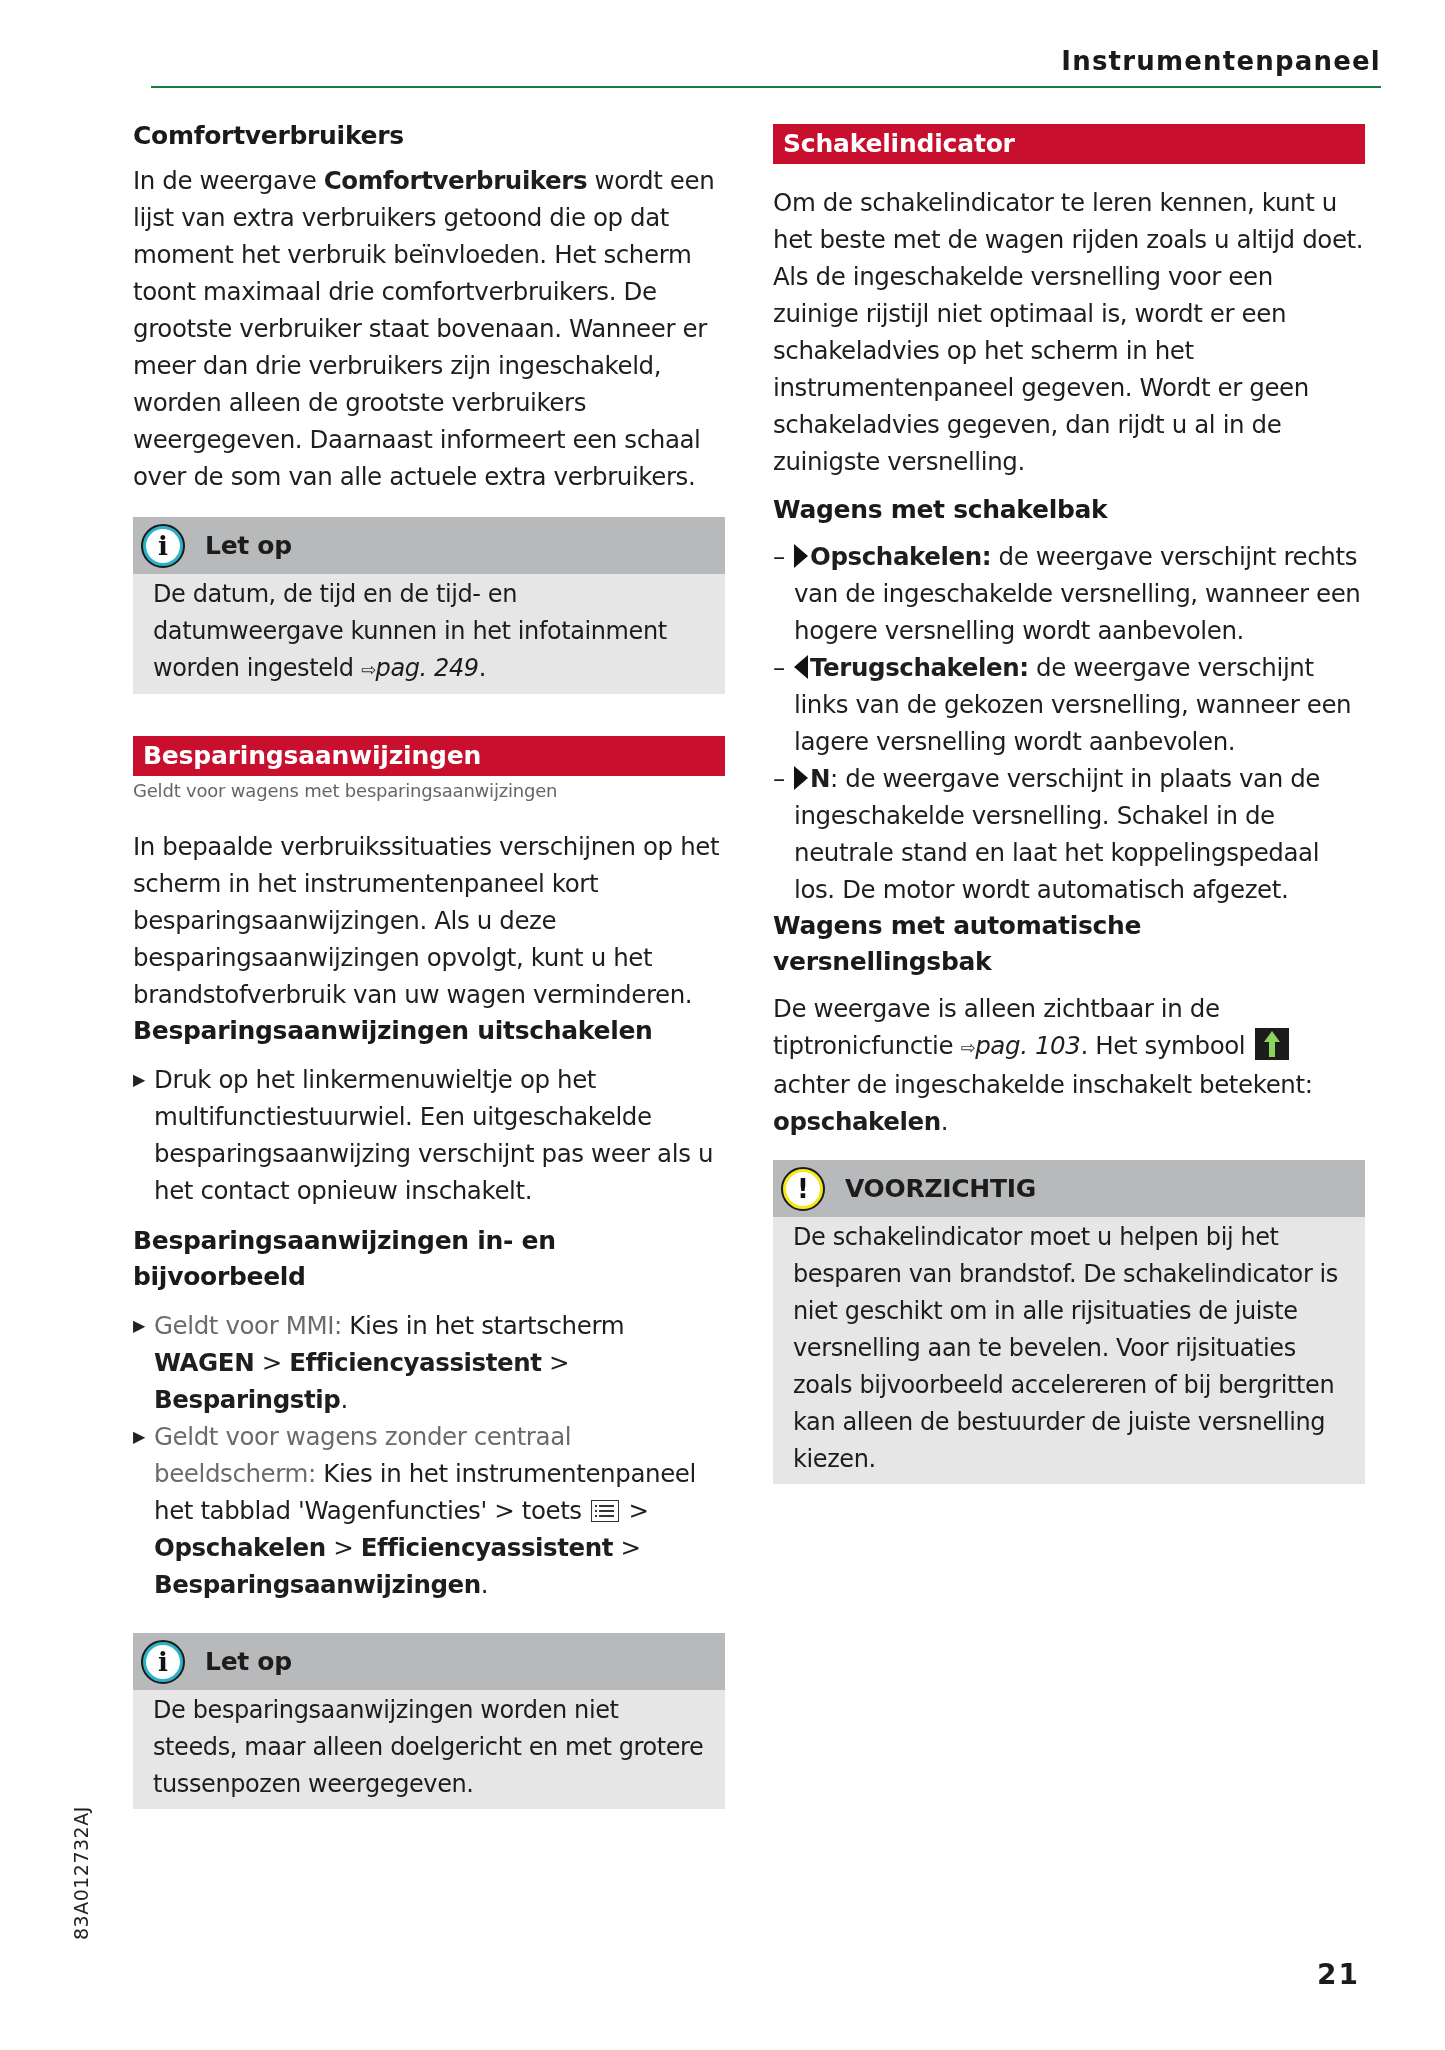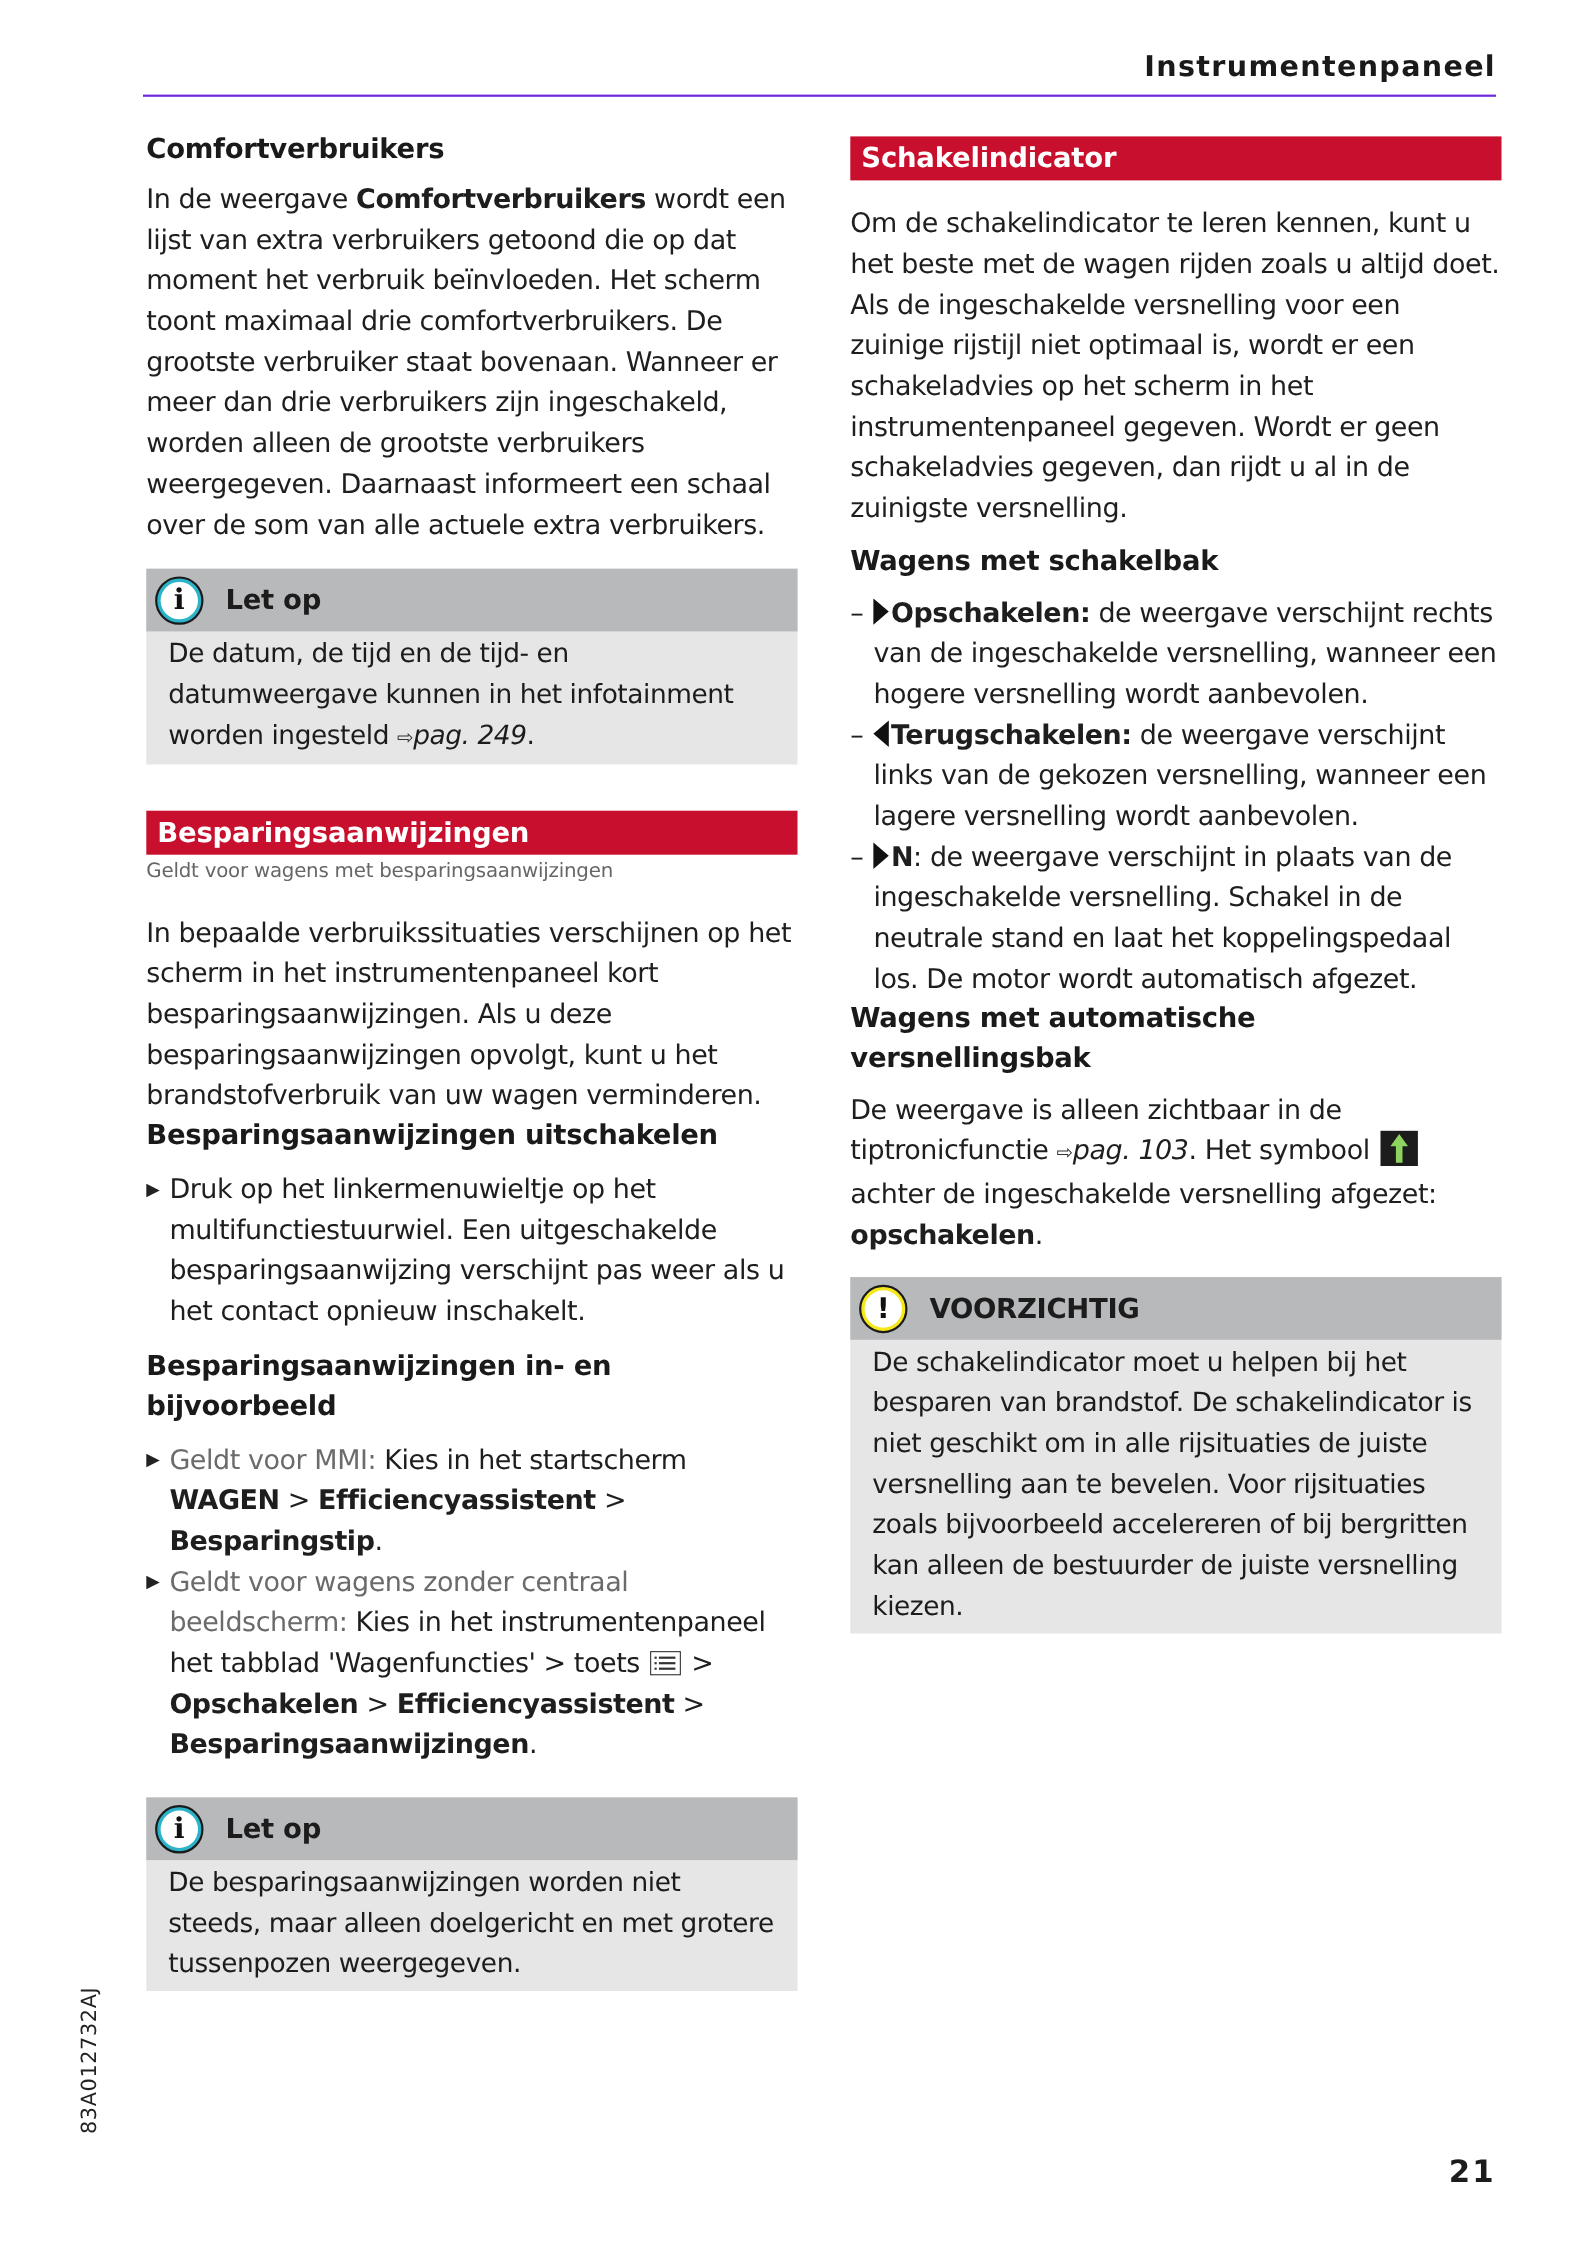--- a/index.html
+++ b/index.html
@@ -4,22 +4,22 @@
   <style>
     * { box-sizing: border-box; margin: 0; padding: 0; }
     html, body { width: 1445px; height: 2050px; background: #ffffff; }
     body {
       position: relative;
       font-family: "DejaVu Sans", "Liberation Sans", sans-serif;
       color: #1c1c1c;
       overflow: hidden;
     }
     .page-header {
-      position: absolute; left: 130px; top: 44px; width: 1230px; height: 44px;
-      border-bottom: 2px solid #6d28d9;
+      position: absolute; left: 151px; top: 44px; width: 1230px; height: 44px;
+      border-bottom: 2px solid #15803d;
       text-align: center;
     }
     .page-header-title {
       position: absolute; right: 0; top: 2px;
       font-size: 26px; font-weight: bold; letter-spacing: 1.2px; color: #1a1a1a;
     }
     .col { position: absolute; top: 118px; width: 592px; }
     .col-left { left: 133px; }
     .col-right { left: 773px; }
 
@@ -181,21 +181,21 @@
     </div>
     <div class="dash-item body-text">
       <span class="dash">–</span>
       <span><span class="tri-right"></span><b>N</b><span>: de weergave verschijnt in plaats van de ingeschakelde versnelling. Schakel in de neutrale stand en laat het koppelingspedaal los. De motor wordt automatisch afgezet.</span></span>
     </div>
   </div>
 
   <div class="h-sub" style="margin-top:0;">Wagens met automatische versnellingsbak</div>
   <p class="body-text" style="margin-top:10px;"><span>De weergave is alleen zichtbaar in de tiptronicfunctie </span><span class="arrow-ref">⇨</span><i>pag. 103</i><span>. Het symbool </span><span class="up-symbol"><svg width="34" height="32" viewBox="0 0 34 32">
           <polygon points="17,3 25,14 20,14 20,29 14,29 14,14 9,14" fill="#8dd35f"></polygon>
-        </svg></span><span> achter de ingeschakelde versnelling afgezet: </span><b>opschakelen</b><span>.</span></p>
+        </svg></span><span> achter de ingeschakelde inschakelt betekent: </span><b>opschakelen</b><span>.</span></p>
 
   <div class="note" style="margin-top:20px;">
     <div class="note-head">
       <div class="icon-warn">
           <div class="icon-warn-inner">!</div>
         </div>
       <span class="note-head-label" style="font-weight:bold;">VOORZICHTIG</span>
     </div>
     <div class="note-body">De schakelindicator moet u helpen bij het besparen van brandstof. De schakelindicator is niet geschikt om in alle rijsituaties de juiste versnelling aan te bevelen. Voor rijsituaties zoals bijvoorbeeld accelereren of bij bergritten kan alleen de bestuurder de juiste versnelling kiezen.</div>
   </div>

